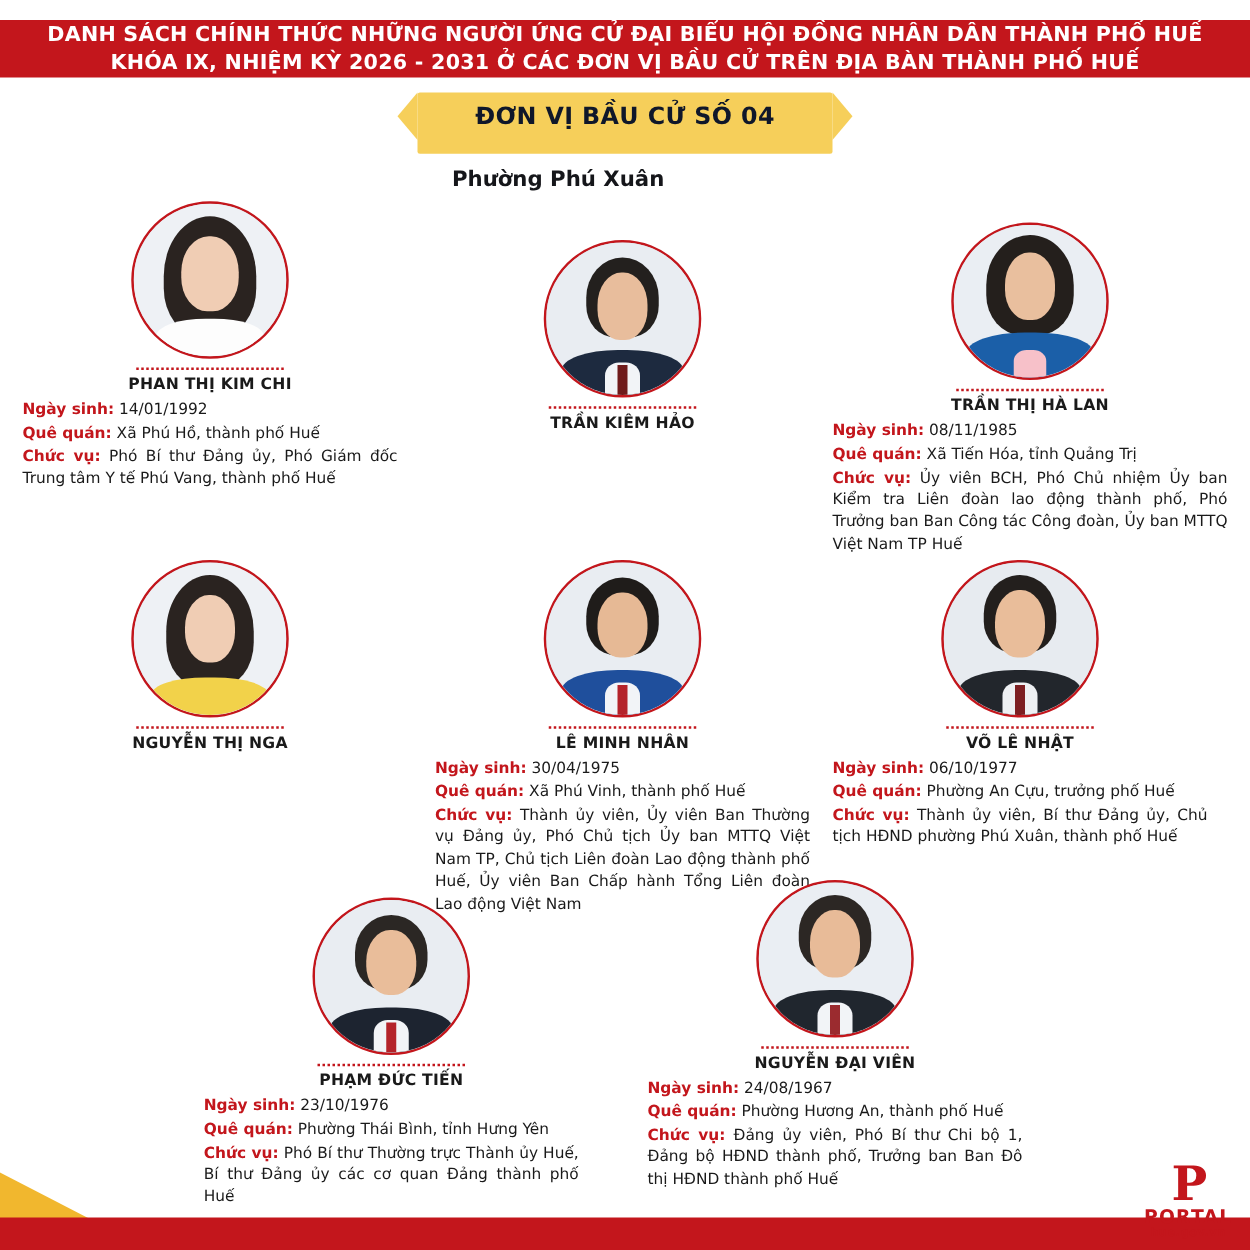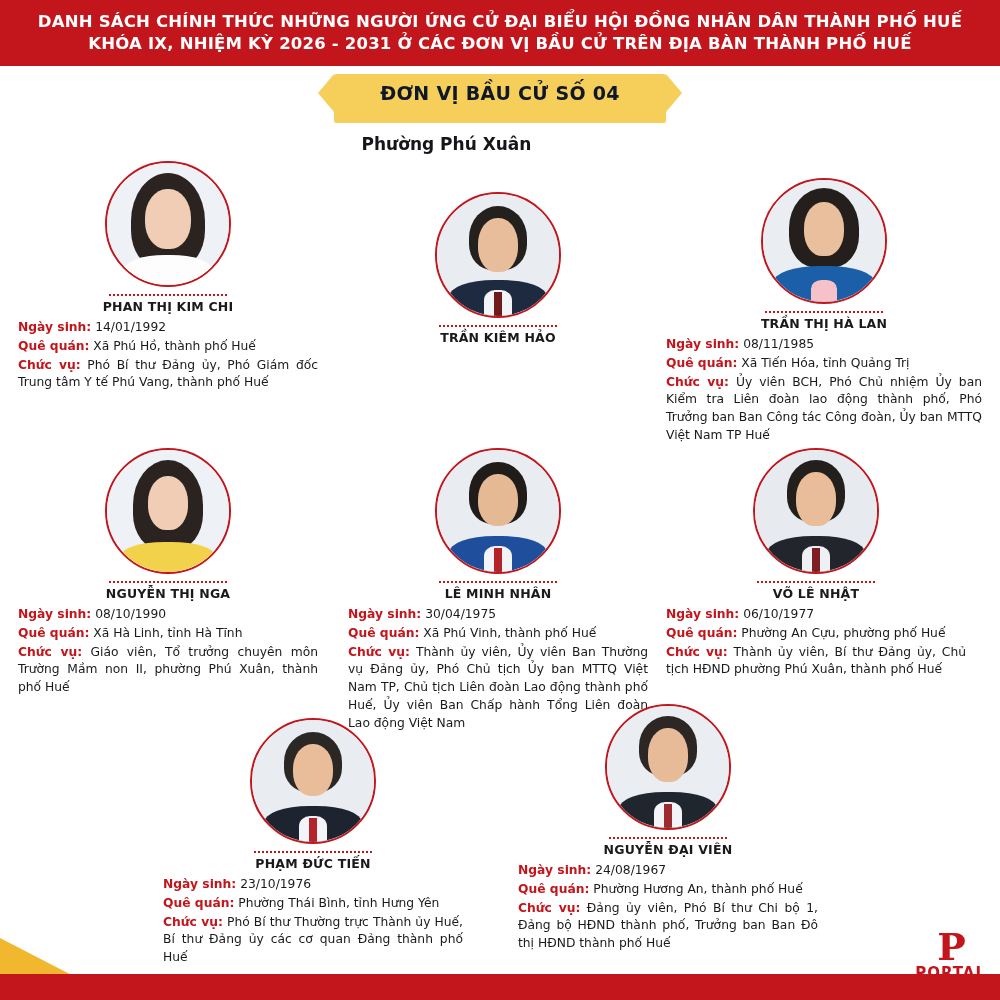--- a/index.html
+++ b/index.html
@@ -4,21 +4,21 @@
 <style>
   html,body{margin:0;padding:0;}
   body{
     width:1000px;height:1000px;
     font-family:"DejaVu Sans","Liberation Sans",sans-serif;
     background:#ffffff;
     position:relative;
     overflow:hidden;
   }
   .header{
-    position:absolute;left:0;top:0;width:1000px;height:66px;
+    position:absolute;left:0;top:16px;width:1000px;height:46px;
     background:#c3161c;
     display:flex;flex-direction:column;align-items:center;justify-content:center;
   }
   .header-line{
     color:#ffffff;font-weight:bold;font-size:16.5px;letter-spacing:.2px;
     text-align:center;line-height:1.35;white-space:nowrap;
   }
   .banner-wrap{
     position:absolute;left:0;top:78px;width:1000px;height:40px;
     display:flex;align-items:center;justify-content:center;
@@ -154,25 +154,20 @@
 
 <div class="card" style="left:18px;top:448px;width:300px;">
   <div class="photo-wrap center">
     <div class="p-bg" style="background:#eef1f5"></div>
     <div class="p-hair" style="left:26px;top:10px;width:70px;height:90px;background:#2a2320"></div>
     <div class="p-face" style="left:41px;top:26px;width:40px;height:54px;background:#f0cdb4"></div>
     <div class="p-body" style="left:14px;width:94px;height:30px;background:#f2d24a"></div>
   </div>
   <div class="divider"></div>
   <div class="cand-name">NGUYỄN THỊ NGA</div>
-  <div class="info">
-    <p><span class="lbl">Ngày sinh:</span> <span>08/10/1990</span></p>
-    <p><span class="lbl">Quê quán:</span> <span>Xã Hà Linh, tỉnh Hà Tĩnh</span></p>
-    <p><span class="lbl">Chức vụ:</span> <span>Giáo viên, Tổ trưởng chuyên môn Trường Mầm non II, phường Phú Xuân, thành phố Huế</span></p>
-  </div>
 </div>
 
 <div class="card" style="left:348px;top:448px;width:300px;">
   <div class="photo-wrap center">
     <div class="p-bg" style="background:#e9edf2"></div>
     <div class="p-hair" style="left:32px;top:12px;width:58px;height:62px;background:#1f1c1a"></div>
     <div class="p-face" style="left:41px;top:24px;width:40px;height:52px;background:#e6b995"></div>
     <div class="p-body" style="left:12px;width:98px;height:36px;background:#1f4f9c"></div>
     <div class="p-shirt" style="left:47px;width:28px;height:26px;background:#f2f4f7"></div>
     <div class="p-tie" style="left:57px;height:24px;background:#b4232a"></div>
@@ -192,21 +187,21 @@
     <div class="p-hair" style="left:32px;top:10px;width:58px;height:62px;background:#231f1d"></div>
     <div class="p-face" style="left:41px;top:22px;width:40px;height:54px;background:#e9bd9a"></div>
     <div class="p-body" style="left:12px;width:98px;height:36px;background:#22262c"></div>
     <div class="p-shirt" style="left:47px;width:28px;height:26px;background:#eef0f3"></div>
     <div class="p-tie" style="left:57px;height:24px;background:#7d1f22"></div>
   </div>
   <div class="divider"></div>
   <div class="cand-name">VÕ LÊ NHẬT</div>
   <div class="info">
     <p><span class="lbl">Ngày sinh:</span> <span>06/10/1977</span></p>
-    <p><span class="lbl">Quê quán:</span> <span>Phường An Cựu, phường phố Huế</span></p>
+    <p><span class="lbl">Quê quán:</span> <span>Phường An Cựu, trưởng phố Huế</span></p>
     <p><span class="lbl">Chức vụ:</span> <span>Thành ủy viên, Bí thư Đảng ủy, Chủ tịch HĐND phường Phú Xuân, thành phố Huế</span></p>
   </div>
 </div>
 
 <div class="card" style="left:163px;top:718px;width:300px;">
   <div class="photo-wrap center">
     <div class="p-bg" style="background:#e9edf2"></div>
     <div class="p-hair" style="left:32px;top:12px;width:58px;height:60px;background:#2b2724"></div>
     <div class="p-face" style="left:41px;top:24px;width:40px;height:52px;background:#e9bd9a"></div>
     <div class="p-body" style="left:12px;width:98px;height:36px;background:#1d2430"></div>

